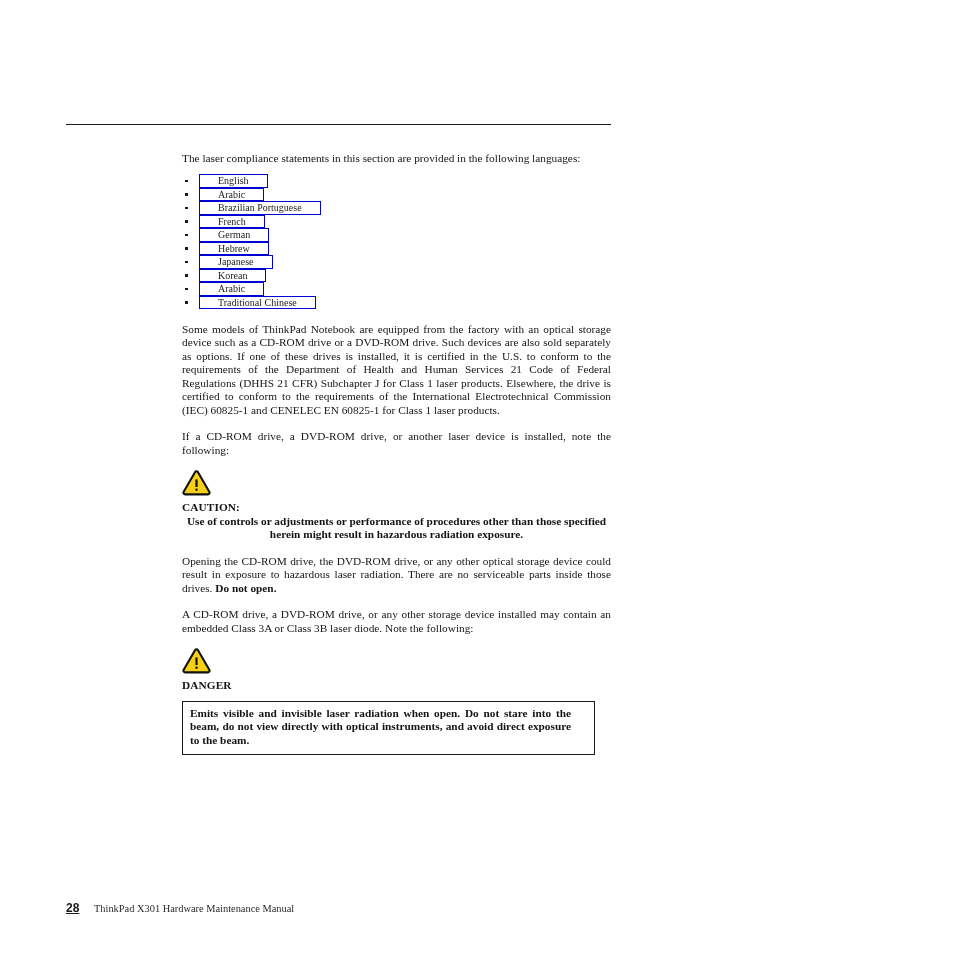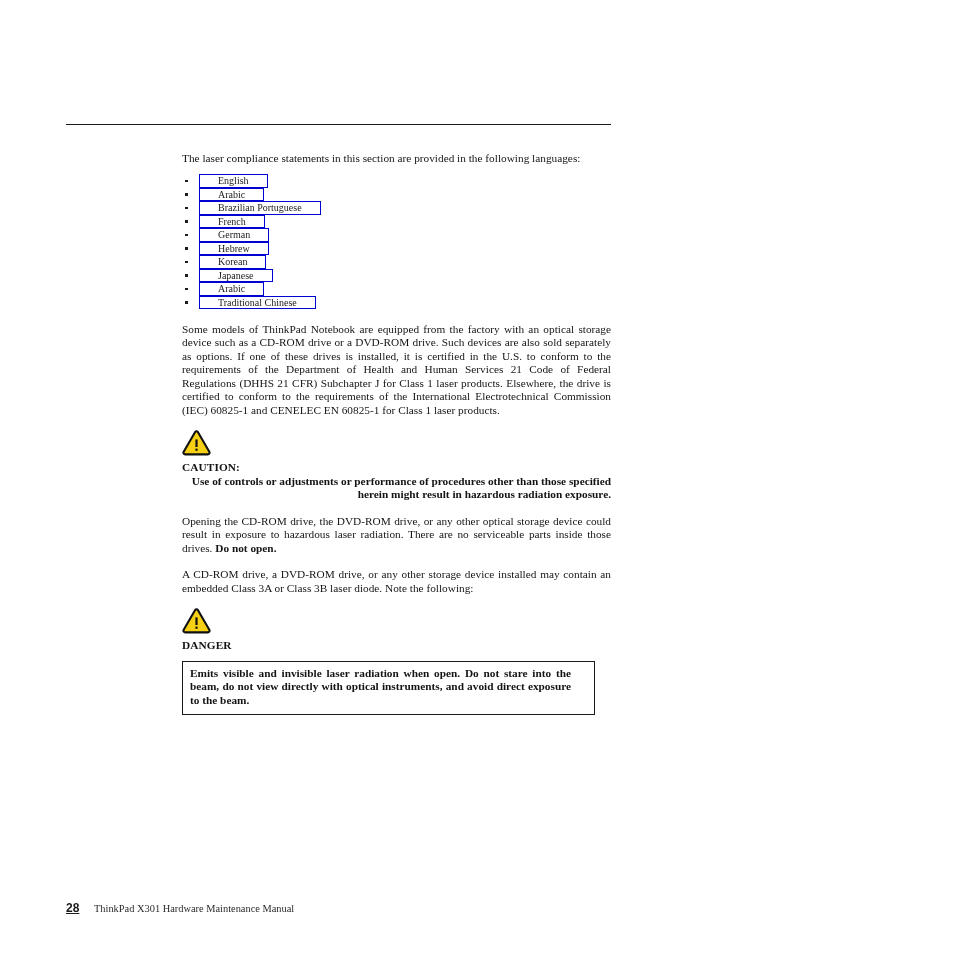--- a/index.html
+++ b/index.html
@@ -108,21 +108,21 @@
   .label-line {
     font-size: 11.3px;
     line-height: 13.5px;
     font-weight: bold;
     letter-spacing: 0.1px;
   }
   .caution-body {
     font-size: 11.3px;
     line-height: 13.5px;
     font-weight: bold;
-    text-align: right;
+    text-align: center;
   }
   .icon-gap {
     height: 5px;
   }
 
   
   .danger-box {
     margin-top: 8px;
     border: 1px solid #1a1a1a;
     padding: 5px 23px 6px 7px;
@@ -172,30 +172,31 @@
 
     <p class="para tight">The laser compliance statements in this section are provided in the following languages:</p>
 
     <ul class="lang-list">
       <li><a class="lang-link" href="#">English</a></li>
       <li><a class="lang-link" href="#">Arabic</a></li>
       <li><a class="lang-link" href="#">Brazilian Portuguese</a></li>
       <li><a class="lang-link" href="#">French</a></li>
       <li><a class="lang-link" href="#">German</a></li>
       <li><a class="lang-link" href="#">Hebrew</a></li>
+      <li><a class="lang-link" href="#">Japanese</a></li>
       <li><a class="lang-link" href="#">Korean</a></li>
-      <li><a class="lang-link" href="#">Japanese</a></li>
       <li><a class="lang-link" href="#">Arabic</a></li>
       <li><a class="lang-link" href="#">Traditional Chinese</a></li>
     </ul>
 
     <div style="height:14px"></div>
 
     <p class="para">Some models of ThinkPad Notebook are equipped from the factory with an optical storage device such as a CD-ROM drive or a DVD-ROM drive. Such devices are also sold separately as options. If one of these drives is installed, it is certified in the U.S. to conform to the requirements of the Department of Health and Human Services 21 Code of Federal Regulations (DHHS 21 CFR) Subchapter J for Class 1 laser products. Elsewhere, the drive is certified to conform to the requirements of the International Electrotechnical Commission (IEC) 60825-1 and CENELEC EN 60825-1 for Class 1 laser products.</p>
 
+    <p class="para">If a CD-ROM drive, a DVD-ROM drive, or another laser device is installed, note the following:</p>
 
     <div class="caution-block">
       <svg class="warn-icon" viewBox="0 0 29 26">
         <path d="M13.0 2.2 C13.7 1.0 15.3 1.0 16.0 2.2 L27.3 21.8 C28.0 23.0 27.2 24.4 25.8 24.4 L3.2 24.4 C1.8 24.4 1.0 23.0 1.7 21.8 Z" fill="#f5d014" stroke="#111111" stroke-width="2.1" stroke-linejoin="round"></path>
         <rect x="13.4" y="9.4" width="2.2" height="7.6" fill="#111111"></rect>
         <rect x="13.4" y="18.6" width="2.2" height="2.2" fill="#111111"></rect>
       </svg>
       <div class="icon-gap"></div>
       <div class="label-line">CAUTION:</div>
       <div class="caution-body">Use of controls or adjustments or performance of procedures other than those specified herein might result in hazardous radiation exposure.</div>

